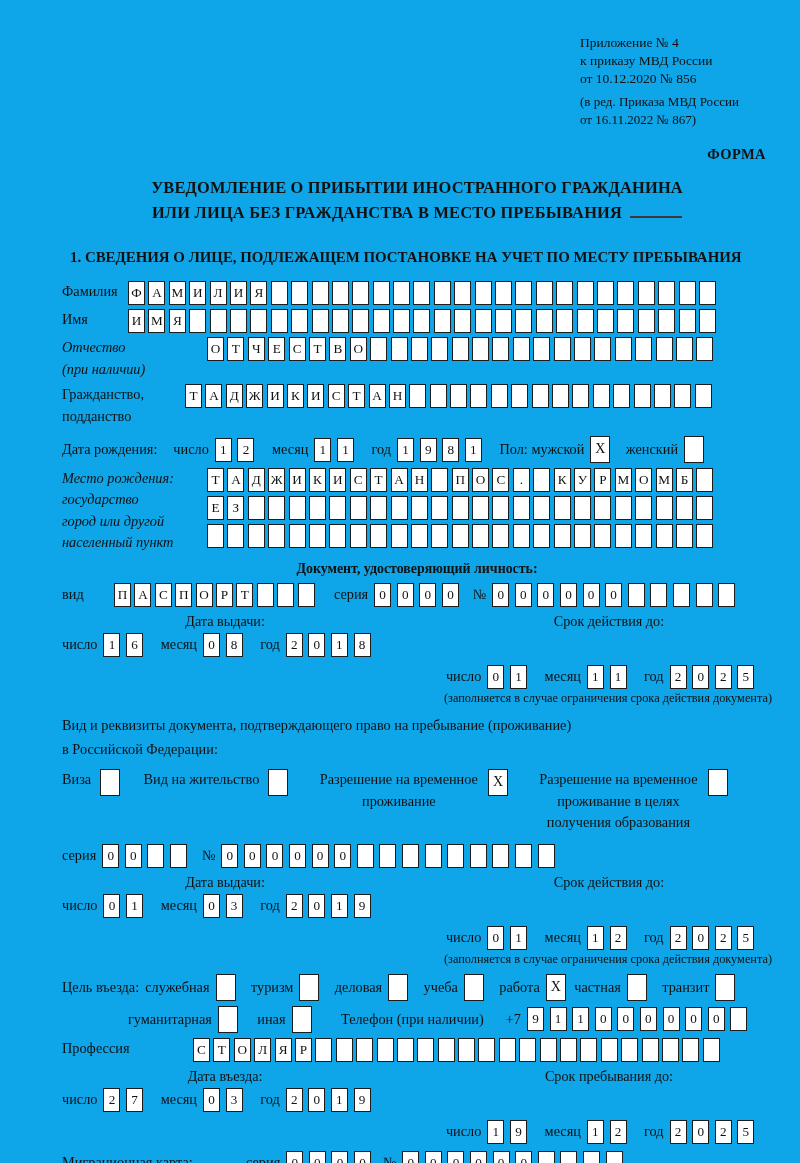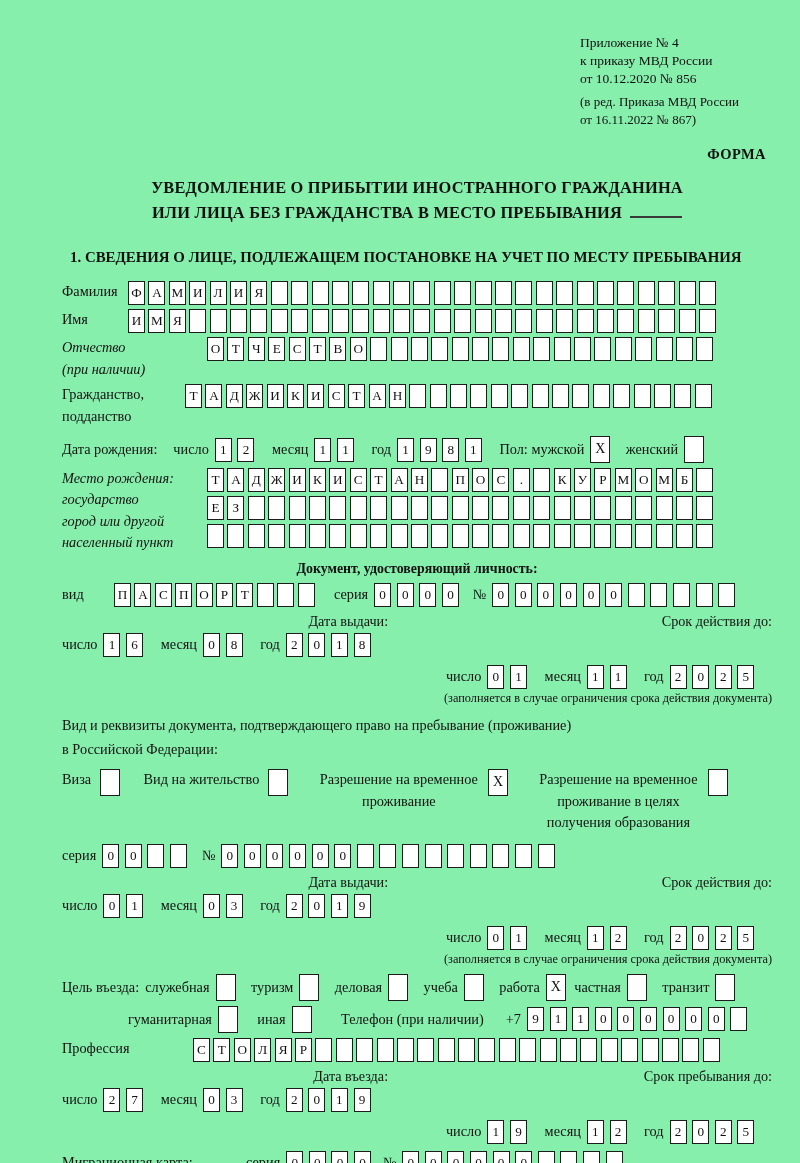--- a/index.html
+++ b/index.html
@@ -1,17 +1,17 @@
 <!DOCTYPE html>
 <html><head>
 <meta charset="utf-8">
 <style>
   html,body{margin:0;padding:0;background:#e8e8e8;}
   .page{
-    width:800px;height:1163px;margin:0 auto;background:#86efac;color:#111;
+    width:800px;height:1163px;margin:0 auto;background:#0ea5e9;color:#111;
     font-family:"Liberation Serif","DejaVu Serif",serif;
     box-sizing:border-box;padding:34px 28px 0 62px;overflow:hidden;
   }
   
   .appendix{width:192px;margin-left:auto;font-size:13.5px;line-height:1.34;}
   .appendix .ed{margin-top:5px;font-size:13px;}
   .forma{text-align:right;font-weight:bold;font-size:14.5px;margin-top:18px;padding-right:6px;letter-spacing:.4px;}
   
   .title{text-align:center;font-weight:bold;font-size:16.4px;margin-top:13px;line-height:1.5;letter-spacing:.2px;}
   .blank-line{display:inline-block;width:52px;border-bottom:2.2px solid #3a3a3a;height:14px;margin-left:8px;}
@@ -32,21 +32,21 @@
   .inline > .cells{margin-right:12px;}
   .mr16{margin-right:16px !important;}
   .wmig{width:178px;}
   .w46{width:46px;}
   .indent65{margin-left:66px;}
   
   .center-bold{text-align:center;font-weight:bold;font-size:13.9px;margin:7px 0 6px;}
   
   .datepair{display:flex;margin-top:6px;margin-bottom:2px;}
   .dg{display:flex;flex-direction:column;}
-  .dg .dg-h{text-align:right;font-size:14.2px;margin-bottom:3px;}
+  .dg .dg-h{text-align:center;font-size:14.2px;margin-bottom:3px;}
   .dg .inline{margin-bottom:0;}
   .dg-right{margin-left:auto;gap:32px;}
   .note-right{text-align:right;font-size:12.3px;margin:1px 0 7px;white-space:nowrap;}
   .text-line{font-size:14.3px;line-height:1.7;}
   
   .opts{display:flex;align-items:flex-start;margin-top:8px;margin-bottom:10px;}
   .opt{display:flex;align-items:flex-start;}
   .opt-lbl{font-size:14.3px;margin-right:9px;line-height:1.4;}
   .opt-lines{font-size:14.3px;text-align:center;line-height:1.5;margin-right:10px;}
   .gap28{margin-right:28px;}.gap20{margin-right:20px;}

